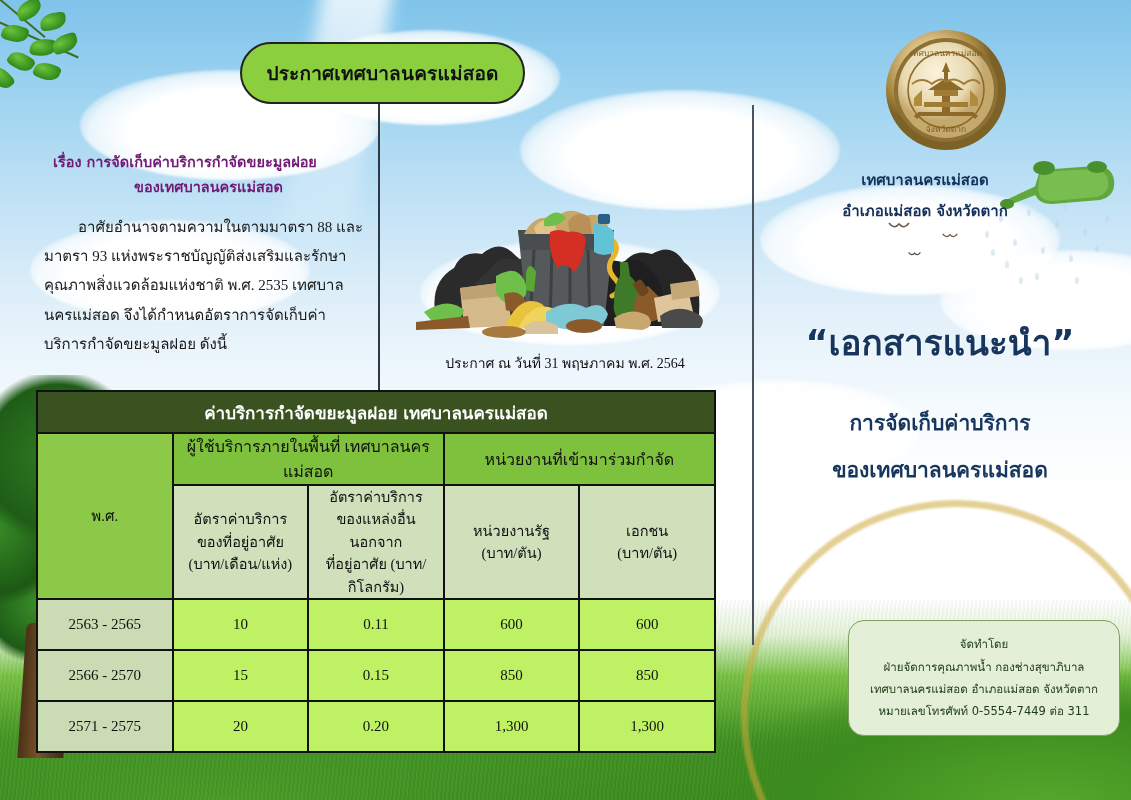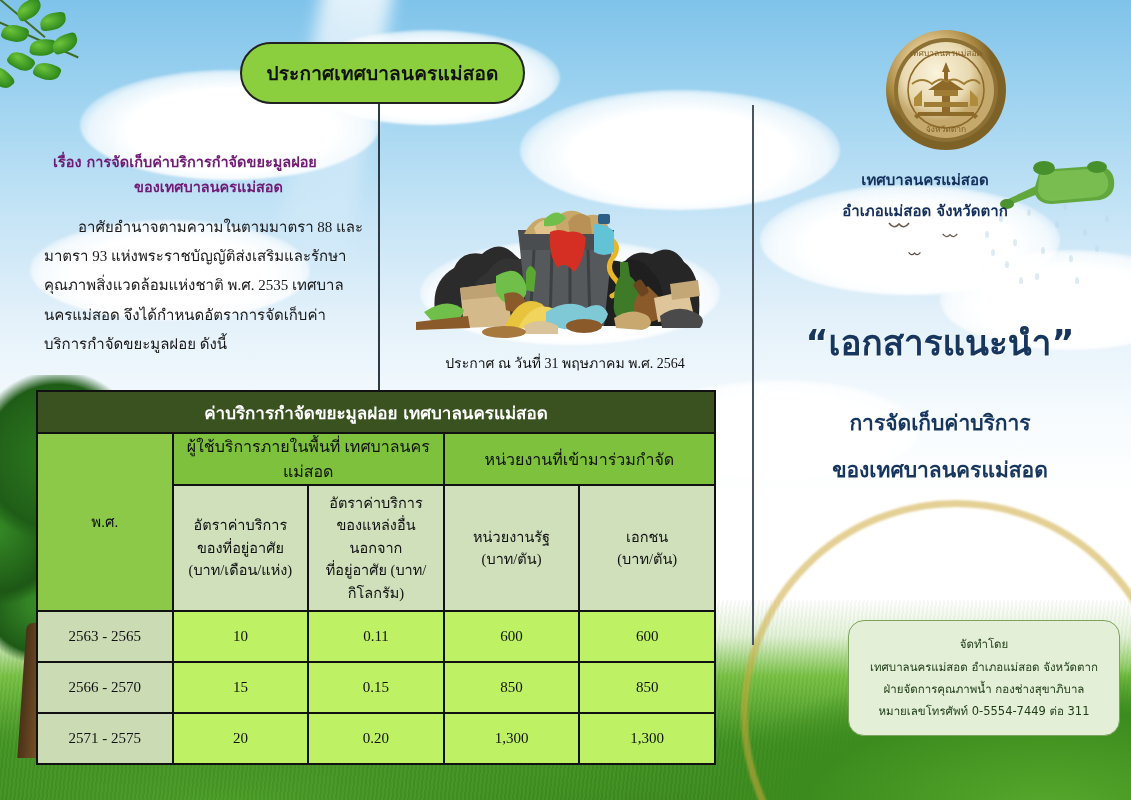--- a/index.html
+++ b/index.html
@@ -158,21 +158,21 @@
   .tTitle{
     background:#3a5220; color:#fff !important;
     font-family:"DejaVu Sans", sans-serif !important;
     font-weight:bold; font-size:17px; height:42px;
   }
   .gHead{
     background:#7dc13c; font-size:16px; height:44px;
   }
   .yCol{ background:#8cc949; font-size:15px; }
   .sHead{
-    background:#cfe0bb; font-size:14.5px; line-height:1.55; padding:6px 3px;
+    background:#cfe0bb; font-size:14.5px; line-height:1.55; padding:0 3px;
   }
   .yCell{ background:#cbdcb5; font-size:15px; height:51px; }
   .dCell{ background:#bef264; font-size:15px; height:51px; }
 
   
   #rOrg{
     position:absolute; left:770px; top:165px; width:310px;
     text-align:center;
     font-family:"DejaVu Sans", sans-serif;
     font-weight:bold; font-size:15px; color:#14305a;
@@ -453,16 +453,16 @@
 
 <div id="rBig">“เอกสารแนะนำ”</div>
 
 <div id="rSub">
   <div>การจัดเก็บค่าบริการ</div>
   <div>ของเทศบาลนครแม่สอด</div>
 </div>
 
 <div id="rBox">
   <div>จัดทำโดย</div>
+  <div>ฝ่ายจัดการคุณภาพน้ำ กองช่างสุขาภิบาล</div>
   <div>เทศบาลนครแม่สอด  อำเภอแม่สอด  จังหวัดตาก</div>
-  <div>ฝ่ายจัดการคุณภาพน้ำ กองช่างสุขาภิบาล</div>
   <div>หมายเลขโทรศัพท์ 0-5554-7449 ต่อ 311</div>
 </div>
 
 </body></html>

